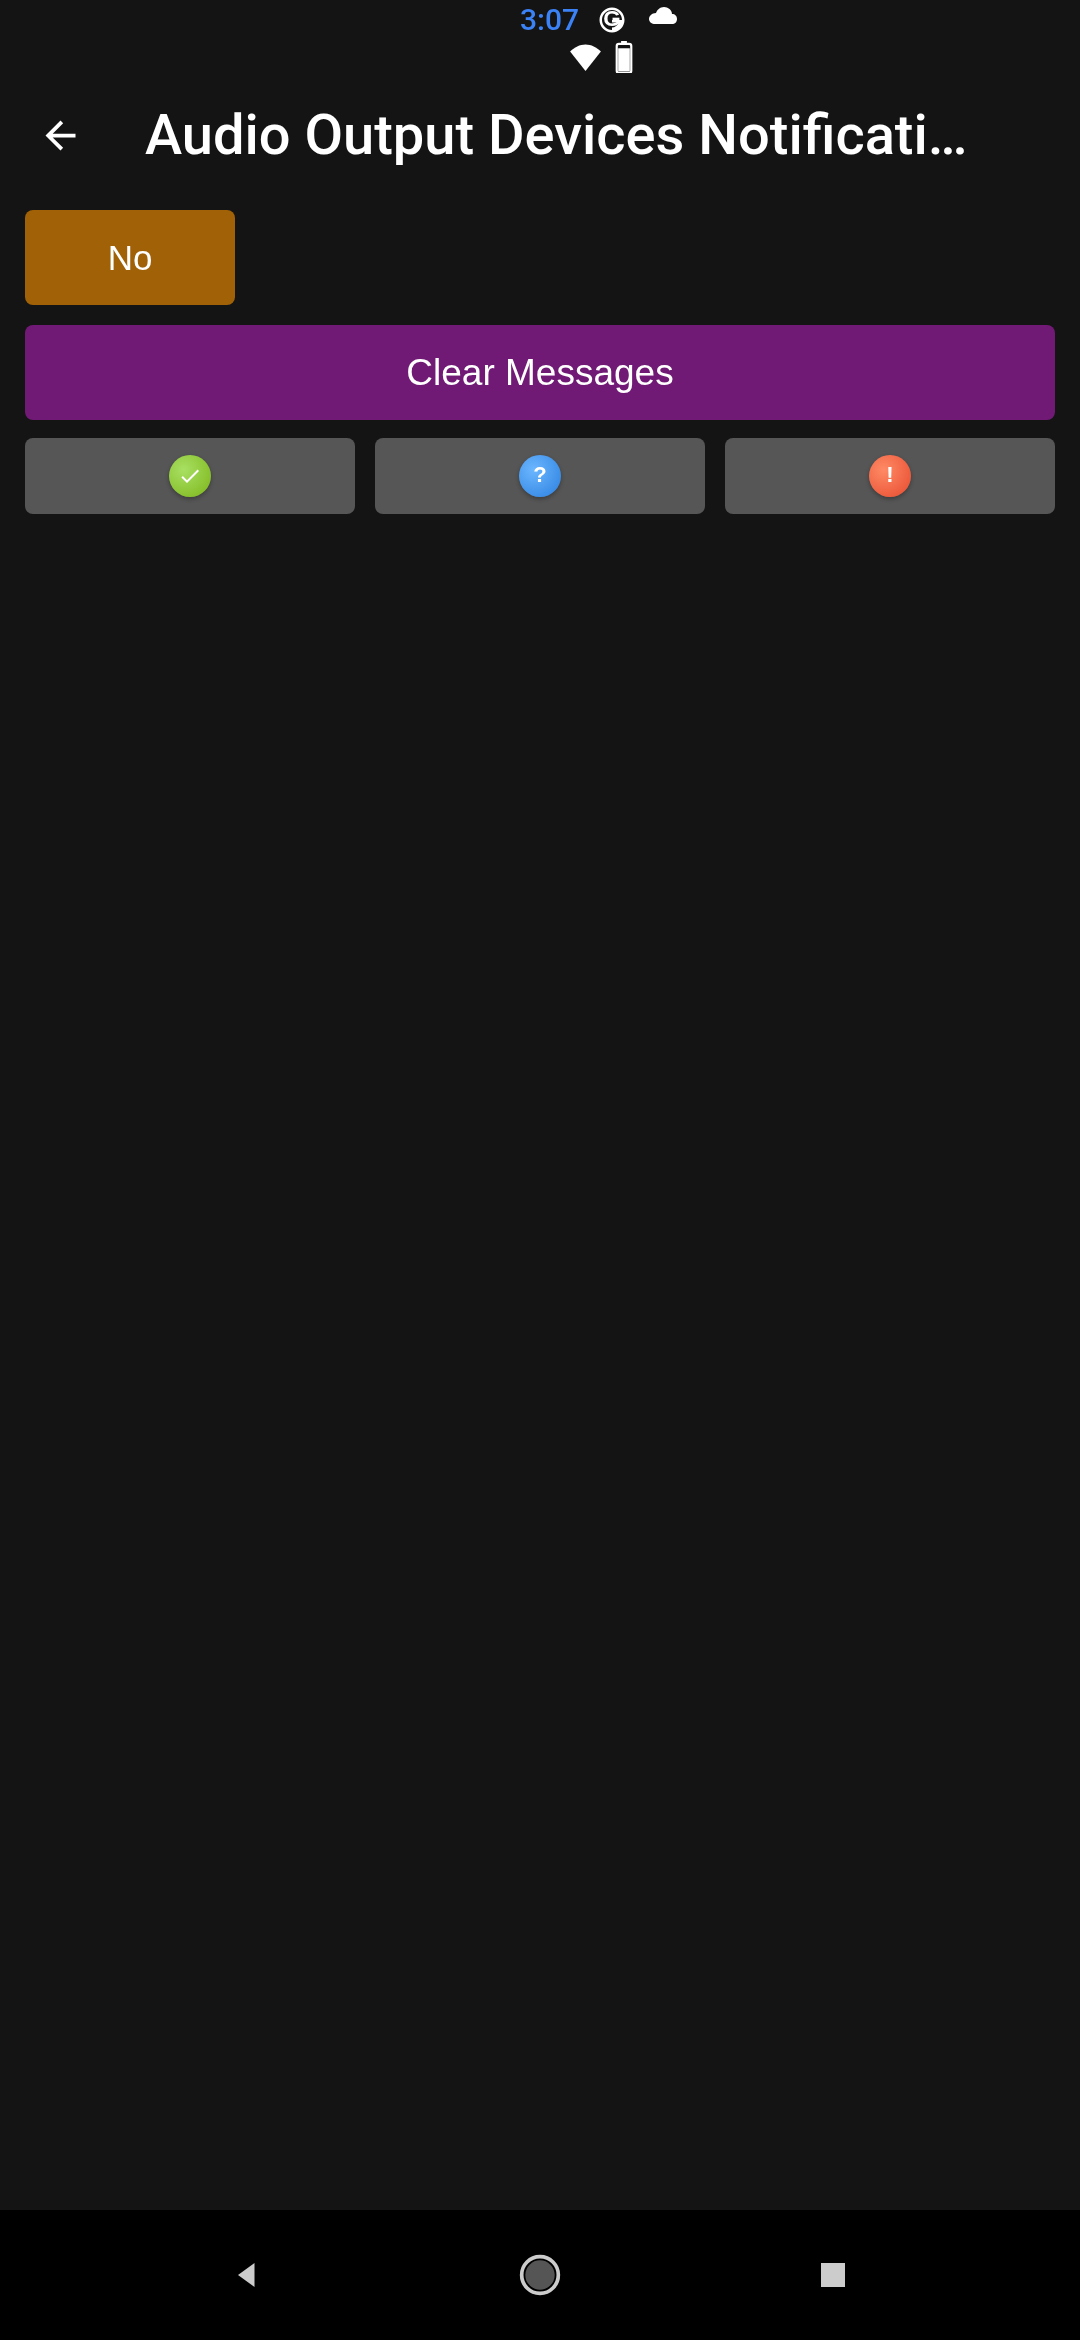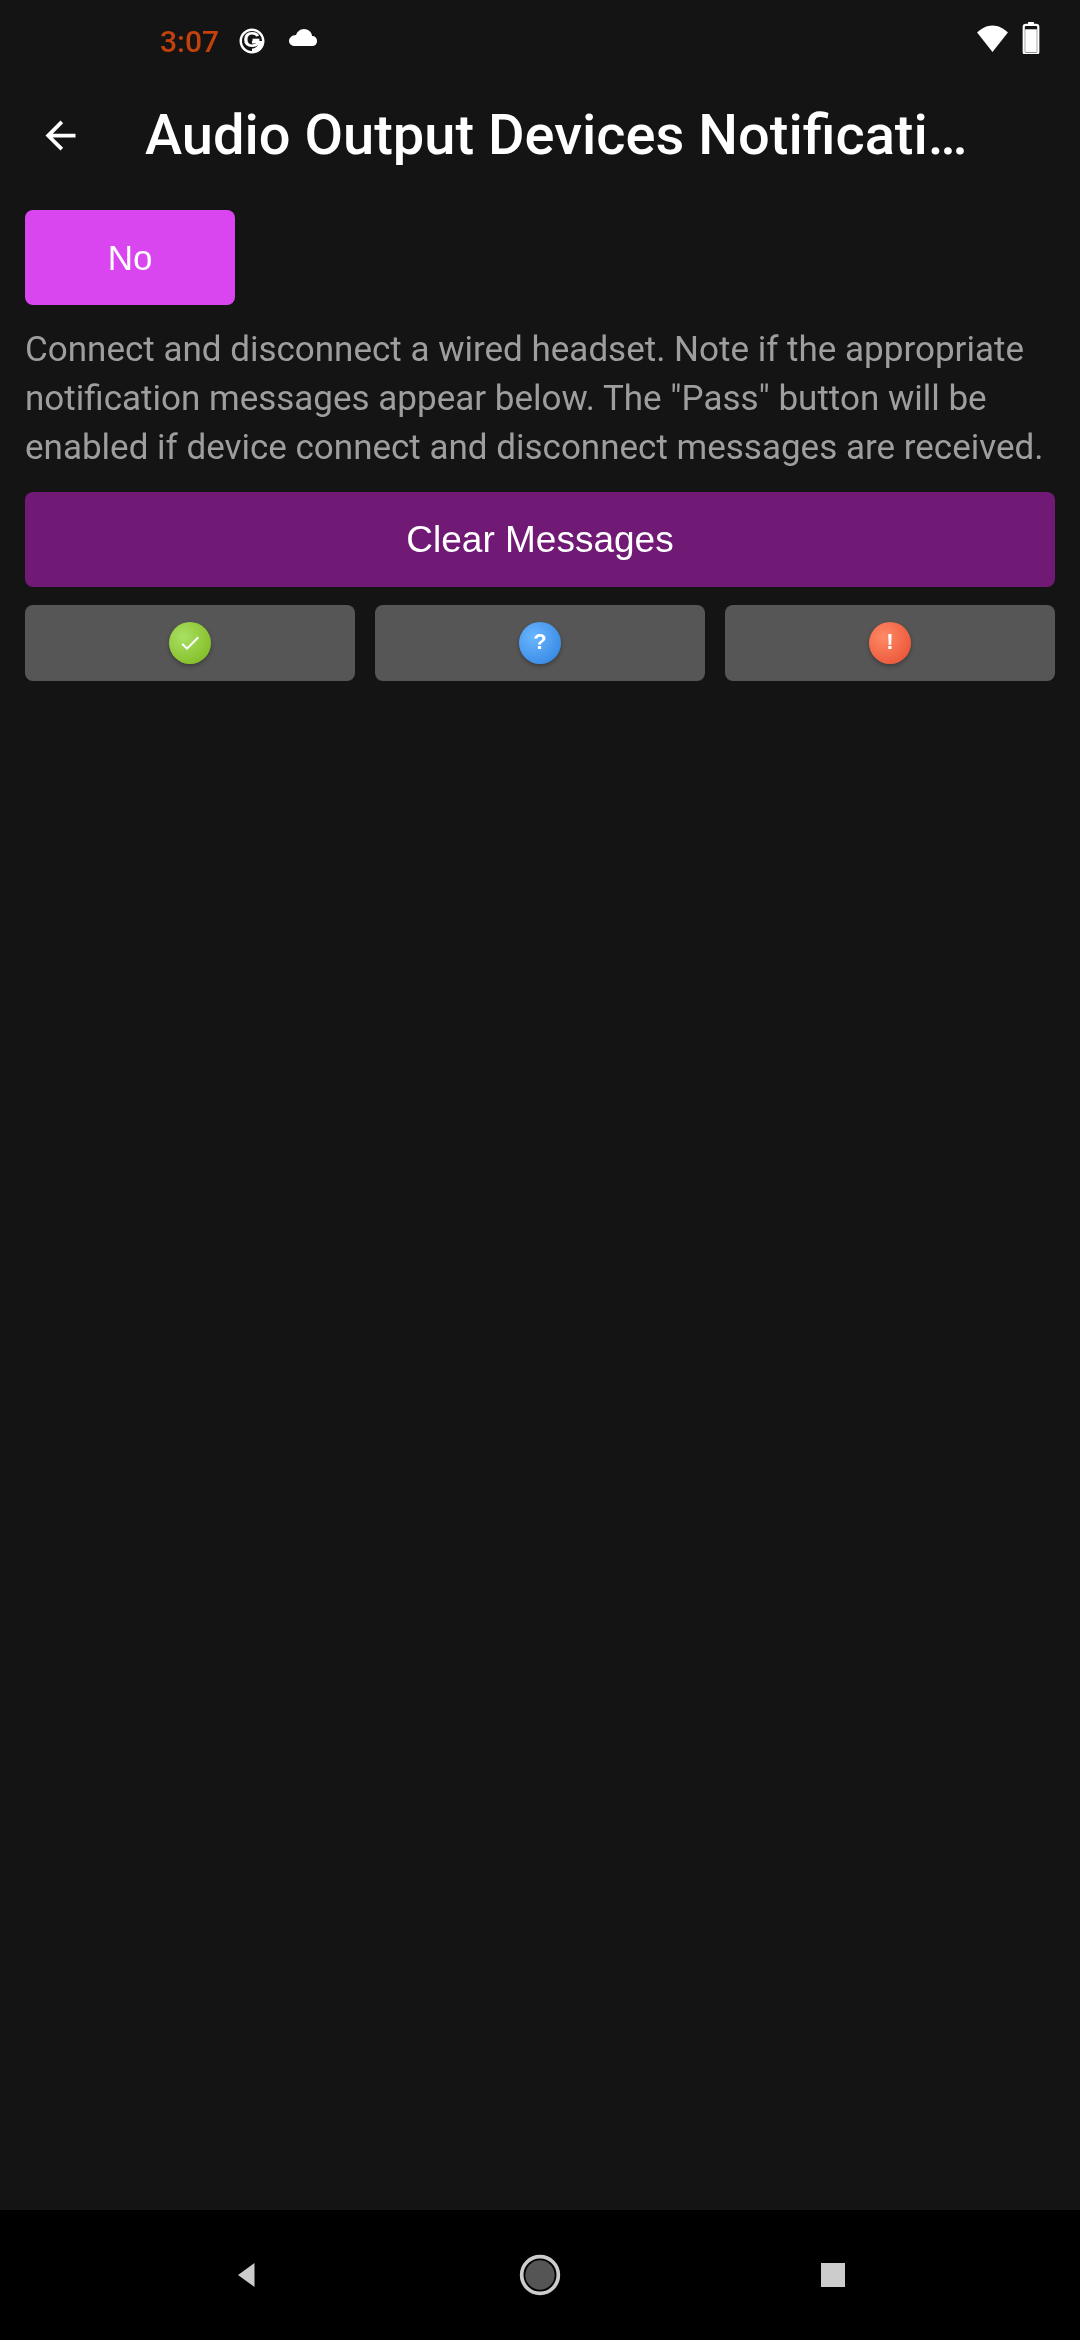--- a/index.html
+++ b/index.html
@@ -17,22 +17,23 @@
       overflow: hidden;
       position: relative;
     }
     
     .status-bar {
       height: 80px;
       display: flex;
       align-items: center;
       justify-content: space-between;
       padding: 2px 40px 0 160px;
-      color: #c2410c;
+      color: #3b82f6;
       font-size: 30px;
+      flex-direction: column;
     }
     
     .status-left {
       display: flex;
       align-items: center;
       gap: 18px;
     }
     
     .status-time {
       font-weight: 500;
@@ -90,21 +91,21 @@
       margin-bottom: 18px;
     }
     
     .button-row {
       display: flex;
       gap: 20px;
       margin-bottom: 20px;
     }
     
     .choice-button {
-      background: #d946ef;
+      background: #a16207;
       color: #ffffff;
       font-size: 35px;
       font-weight: 400;
       border: none;
       border-radius: 8px;
       padding: 0 55px;
       height: 95px;
       display: flex;
       align-items: center;
       justify-content: center;
@@ -246,21 +247,20 @@
   </div>
   <div class="app-title">Audio Output Devices Notificati…</div>
 </div>
 
 <div class="content">
 
   <div class="button-row">
     <button class="choice-button">No</button>
   </div>
 
-  <div class="instruction-text">Connect and disconnect a wired headset. Note if the appropriate notification messages appear below. The "Pass" button will be enabled if device connect and disconnect messages are received.</div>
 
   <button class="clear-button">Clear Messages</button>
 
 
   <div class="result-buttons">
     <button class="result-button">
       <span class="icon-circle icon-pass">
         <svg width="24" height="24" viewBox="0 0 24 24" fill="#ffffff">
           <path d="M9 16.17L4.83 12l-1.42 1.41L9 19 21 7l-1.41-1.41z"></path>
         </svg>

